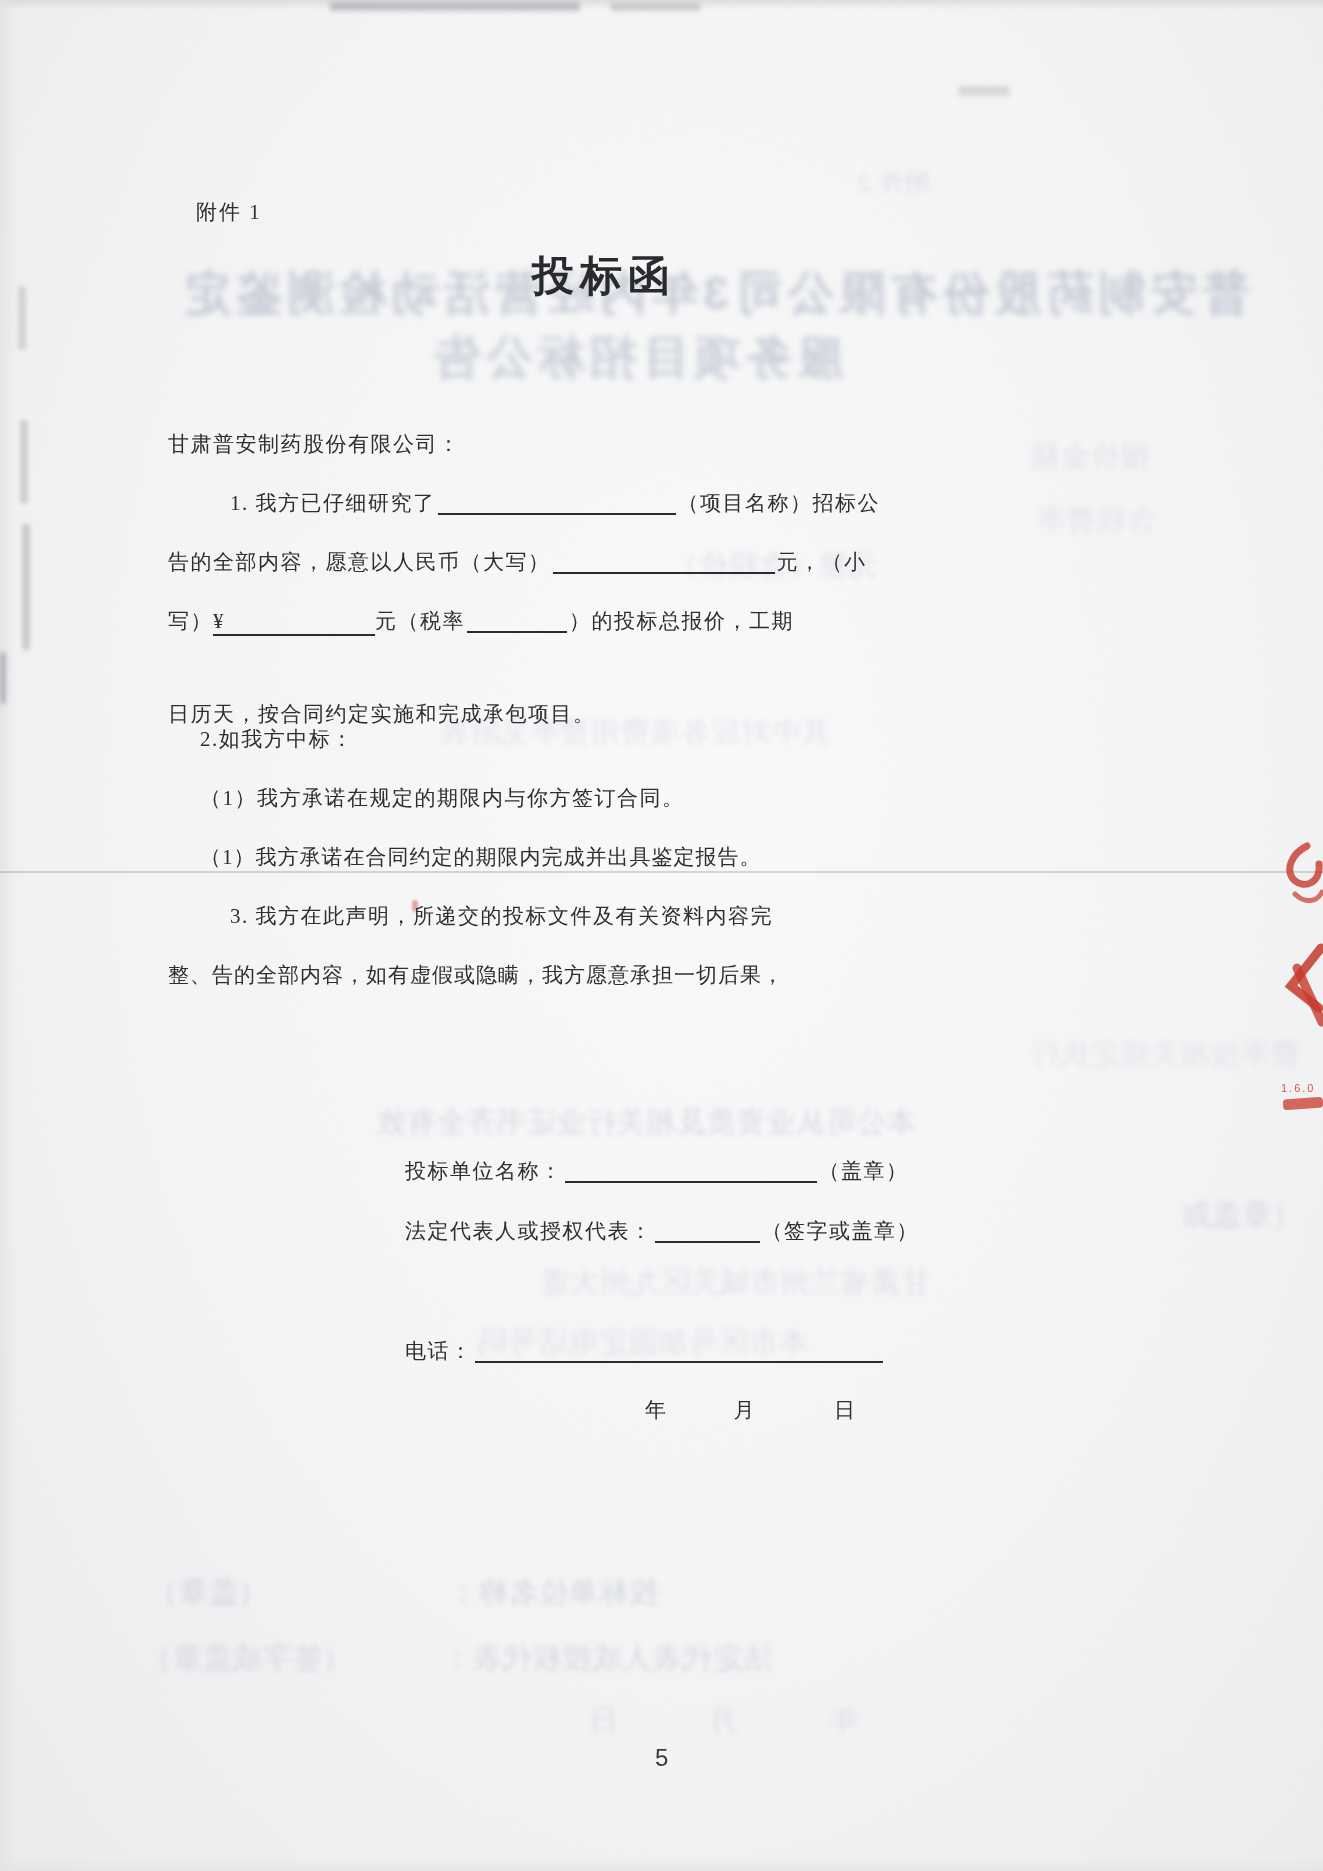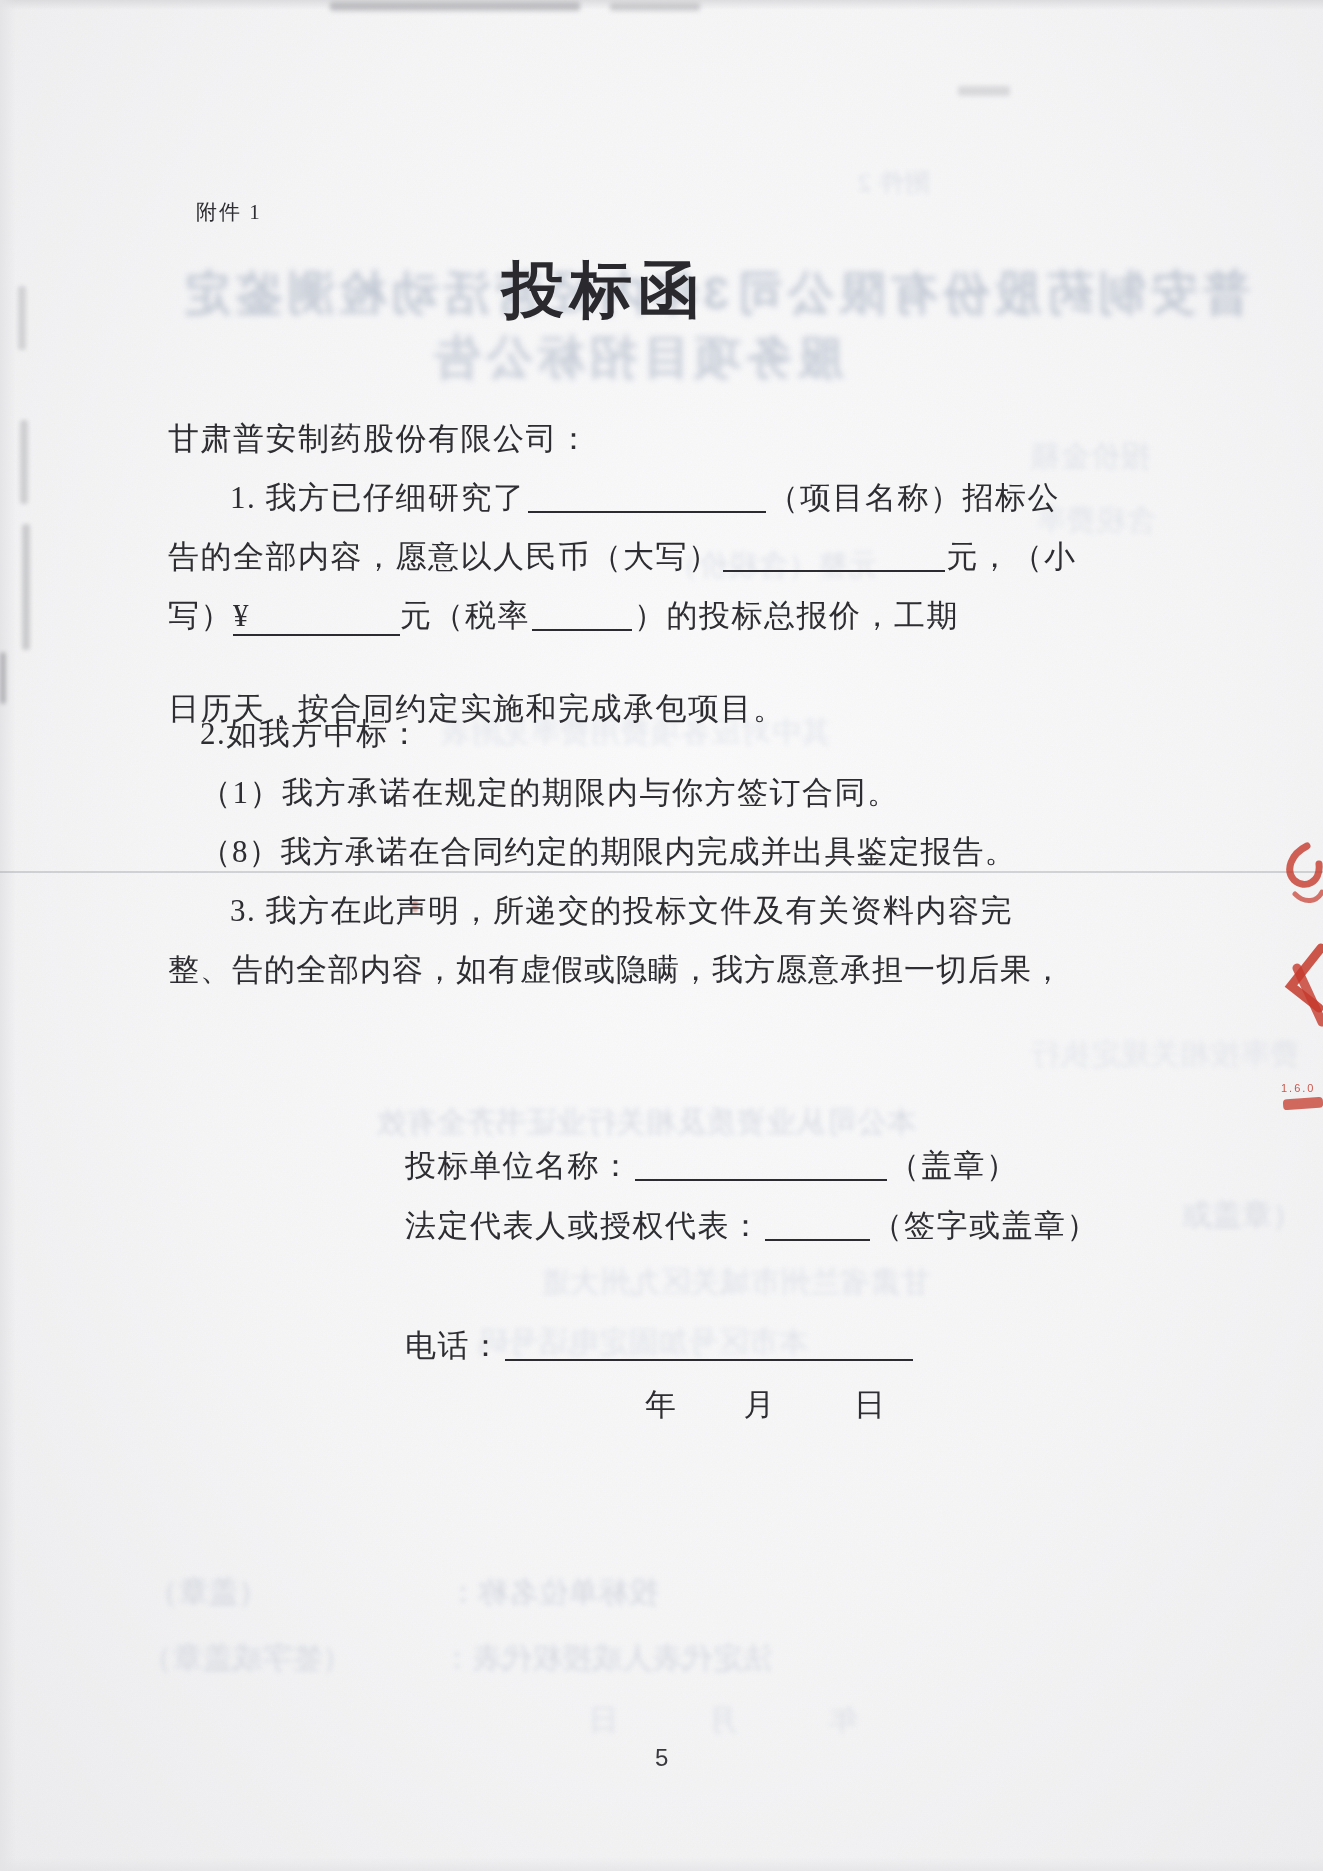--- a/index.html
+++ b/index.html
@@ -25,23 +25,23 @@
   .crease{position:absolute;left:0;top:871px;width:100%;height:2px;
     background:rgba(150,152,158,.38);filter:blur(.6px);}
   .smudge{position:absolute;background:#6a6b70;filter:blur(2px);border-radius:3px;}
   .red-speck{position:absolute;left:412px;top:900px;width:6px;height:12px;
     background:#c96a5b;border-radius:3px;filter:blur(1px);opacity:.55;}
 
   
   .attach{position:absolute;left:196px;top:198px;font-size:21px;letter-spacing:2px;}
   .title{position:absolute;left:168px;top:248px;width:872px;text-align:center;
     font-family:"Liberation Sans","DejaVu Sans",sans-serif;
-    font-weight:700;font-size:62px;letter-spacing:6px;color:#2a2a2e;}
-  .line{position:absolute;left:168px;font-size:31px;letter-spacing:1.5px;
-    white-space:nowrap;}
+    font-weight:700;font-size:42px;letter-spacing:6px;color:#2a2a2e;}
+  .line{position:absolute;left:168px;font-size:21px;letter-spacing:1.5px;
+    white-space:nowrap;margin-top:12px;}
   .blank{display:inline-block;border-bottom:2px solid #2c2c30;height:1em;
     vertical-align:-5px;margin:0 2px;}
   .uline{display:inline-block;border-bottom:2px solid #2c2c30;}
   .uline .gap{display:inline-block;height:1em;vertical-align:-5px;}
   .pagenum{position:absolute;left:655px;top:1744px;font-size:24px;
     font-family:"Liberation Sans","DejaVu Sans",sans-serif;color:#3a3a3e;}
 
   
   .bleed{position:absolute;transform:scaleX(-1);filter:blur(3px);
     color:#a9b2c2;white-space:nowrap;pointer-events:none;}
@@ -123,21 +123,21 @@
 
   <div class="line" style="top:713px;left:200px;">
     <span>2.如我方中标：</span>
   </div>
 
   <div class="line" style="top:772px;left:200px;">
     <span>（1）我方承诺在规定的期限内与你方签订合同。</span>
   </div>
 
   <div class="line" style="top:831px;left:200px;letter-spacing:1px;">
-    <span>（8）我方承诺在合同约定的期限内完成并出具鉴定报告。</span>
+    <span>（1）我方承诺在合同约定的期限内完成并出具鉴定报告。</span>
   </div>
 
   <div class="line" style="top:890px;left:230px;">
     <span>3. 我方在此声明，所递交的投标文件及有关资料内容完</span>
   </div>
 
   <div class="line" style="top:949px;letter-spacing:1px;">
     <span>整、告的全部内容，如有虚假或隐瞒，我方愿意承担一切后果，</span>
   </div>
 

